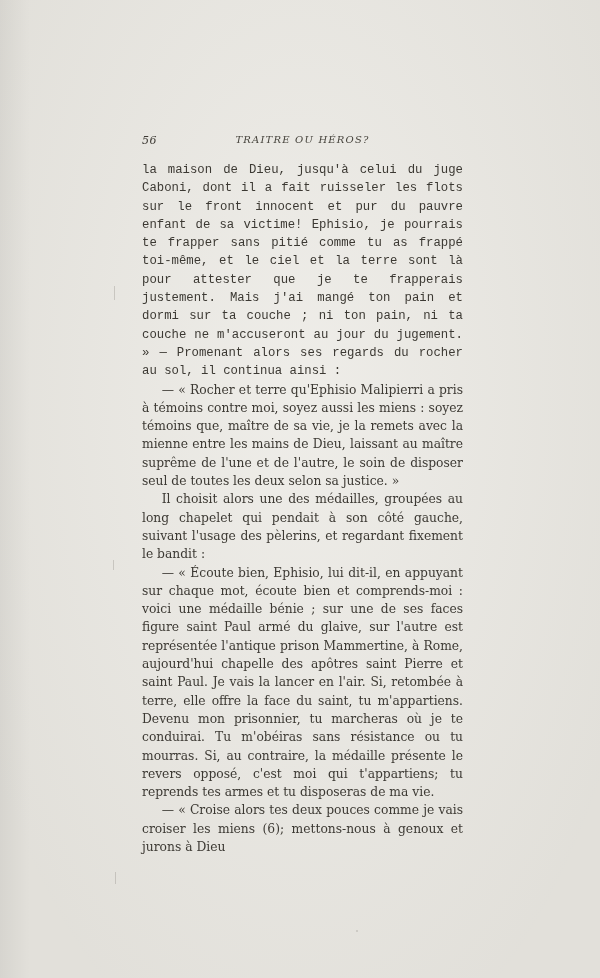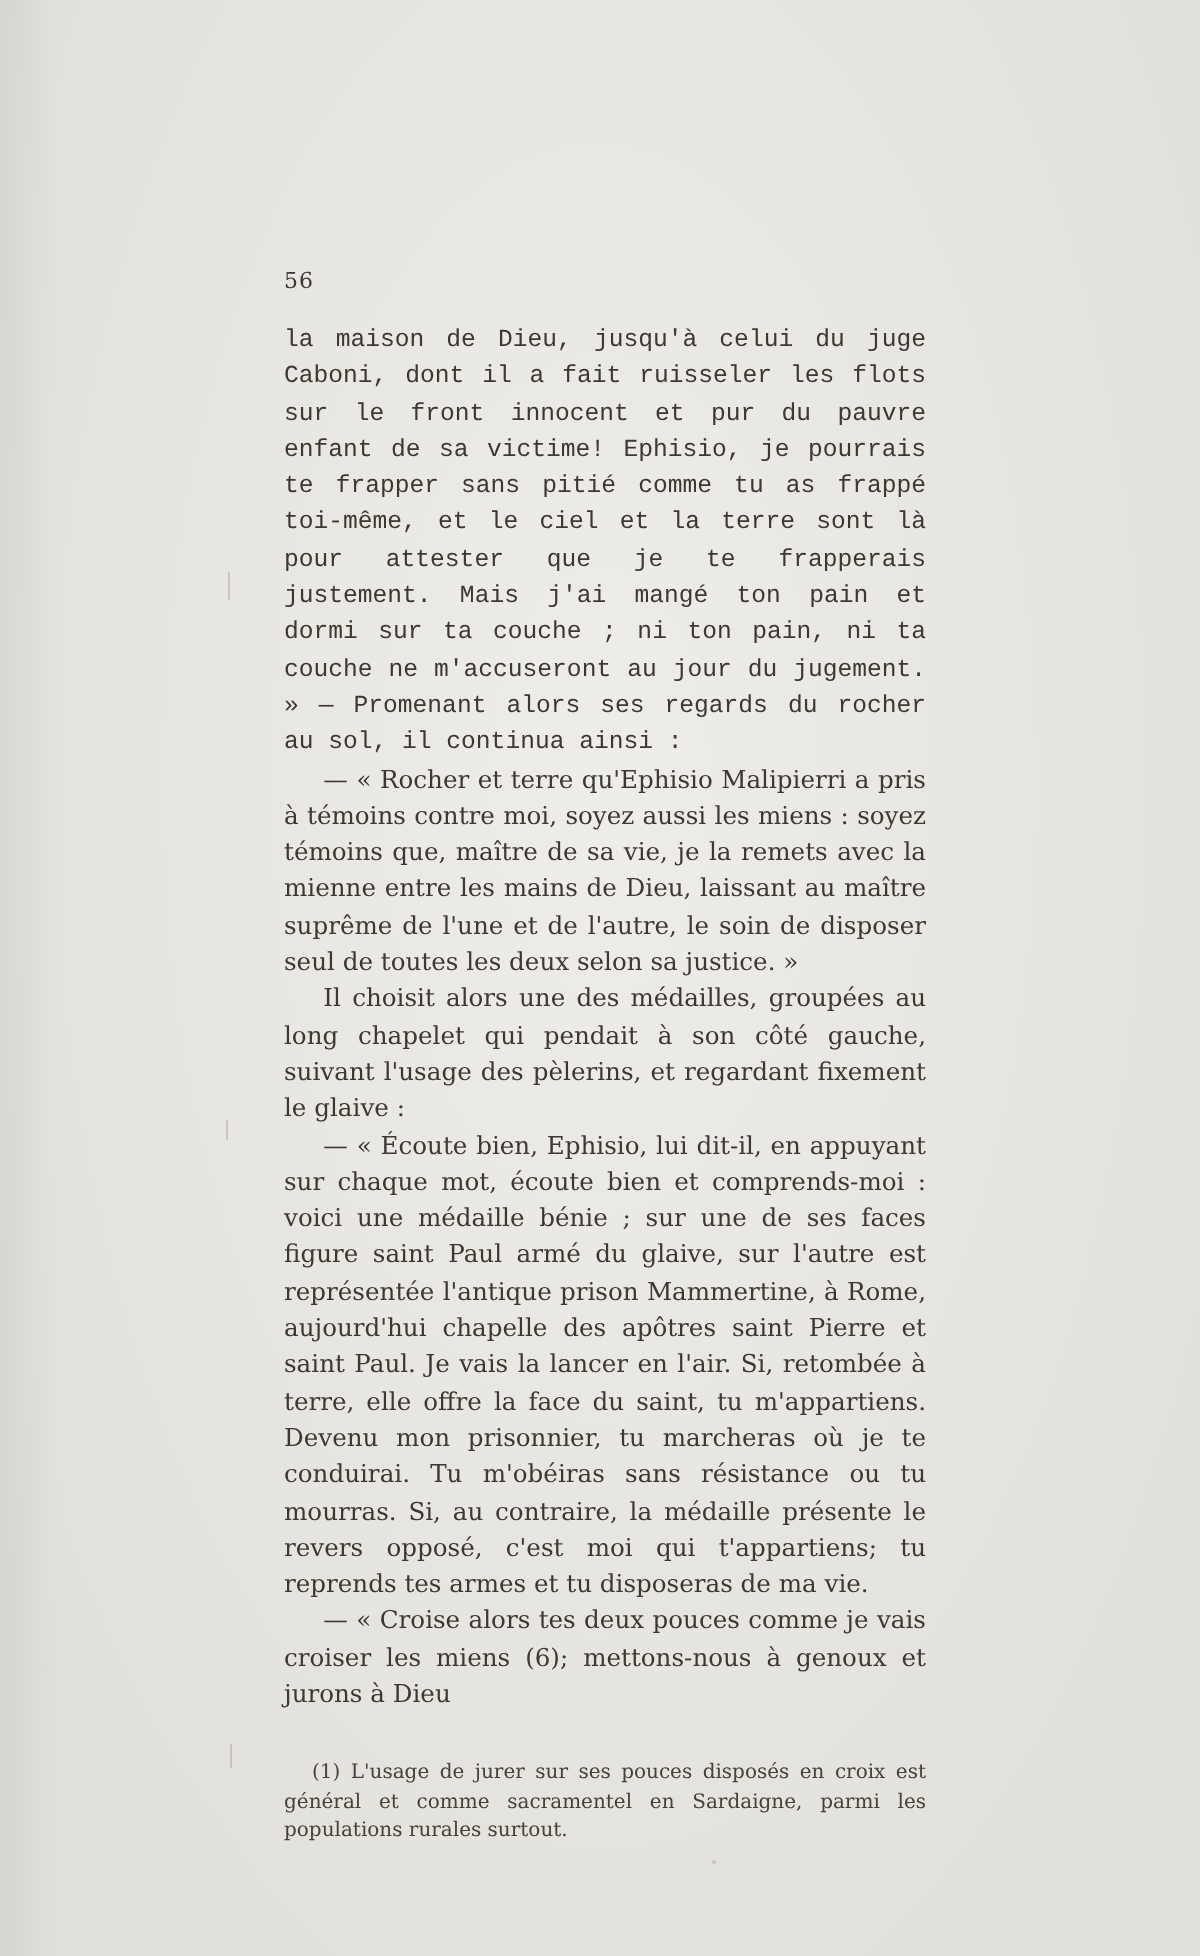--- a/index.html
+++ b/index.html
@@ -28,20 +28,21 @@
     top: 134px;
     width: 321px;
     color: #3c3933;
   }
   .running-head {
     position: relative;
     height: 18px;
     margin-bottom: 9px;
     font-size: 10.5px;
     letter-spacing: 1px;
+    font-style: italic;
   }
   .pagenum {
     position: absolute;
     left: 0;
     top: 0;
     font-size: 11px;
     letter-spacing: 0.5px;
   }
   .head-title {
     position: absolute;
@@ -92,26 +93,26 @@
 
   <span class="artifact a1"></span>
   <span class="artifact a2"></span>
   <span class="artifact a3"></span>
   <span class="artifact a4"></span>
 
   <div class="page-content">
 
     <div class="running-head">
       <span class="pagenum">56</span>
+      <span class="head-title">TRAITRE OU HÉROS?</span>
     </div>
 
     <div class="body-text">
       <p class="noindent">la maison de Dieu, jusqu'à celui du juge Caboni, dont il a fait ruisseler les flots sur le front innocent et pur du pauvre enfant de sa victime! Ephisio, je pourrais te frapper sans pitié comme tu as frappé toi-même, et le ciel et la terre sont là pour attester que je te frapperais justement. Mais j'ai mangé ton pain et dormi sur ta couche ; ni ton pain, ni ta couche ne m'accuseront au jour du jugement. » — Promenant alors ses regards du rocher au sol, il continua ainsi :</p>
       <p>— « Rocher et terre qu'Ephisio Malipierri a pris à témoins contre moi, soyez aussi les miens : soyez témoins que, maître de sa vie, je la remets avec la mienne entre les mains de Dieu, laissant au maître suprême de l'une et de l'autre, le soin de disposer seul de toutes les deux selon sa justice. »</p>
-      <p>Il choisit alors une des médailles, groupées au long chapelet qui pendait à son côté gauche, suivant l'usage des pèlerins, et regardant fixement le glaive :</p>
+      <p>Il choisit alors une des médailles, groupées au long chapelet qui pendait à son côté gauche, suivant l'usage des pèlerins, et regardant fixement le bandit :</p>
       <p>— « Écoute bien, Ephisio, lui dit-il, en appuyant sur chaque mot, écoute bien et comprends-moi : voici une médaille bénie ; sur une de ses faces figure saint Paul armé du glaive, sur l'autre est représentée l'antique prison Mammertine, à Rome, aujourd'hui chapelle des apôtres saint Pierre et saint Paul. Je vais la lancer en l'air. Si, retombée à terre, elle offre la face du saint, tu m'appartiens. Devenu mon prisonnier, tu marcheras où je te conduirai. Tu m'obéiras sans résistance ou tu mourras. Si, au contraire, la médaille présente le revers opposé, c'est moi qui t'appartiens; tu reprends tes armes et tu disposeras de ma vie.</p>
       <p>— « Croise alors tes deux pouces comme je vais croiser les miens (6); mettons-nous à genoux et jurons à Dieu</p>
     </div>
 
-    <div class="footnote">(1) L'usage de jurer sur ses pouces disposés en croix est général et comme sacramentel en Sardaigne, parmi les populations rurales surtout.</div>
 
   </div>
 </div>
 
 </body></html>

